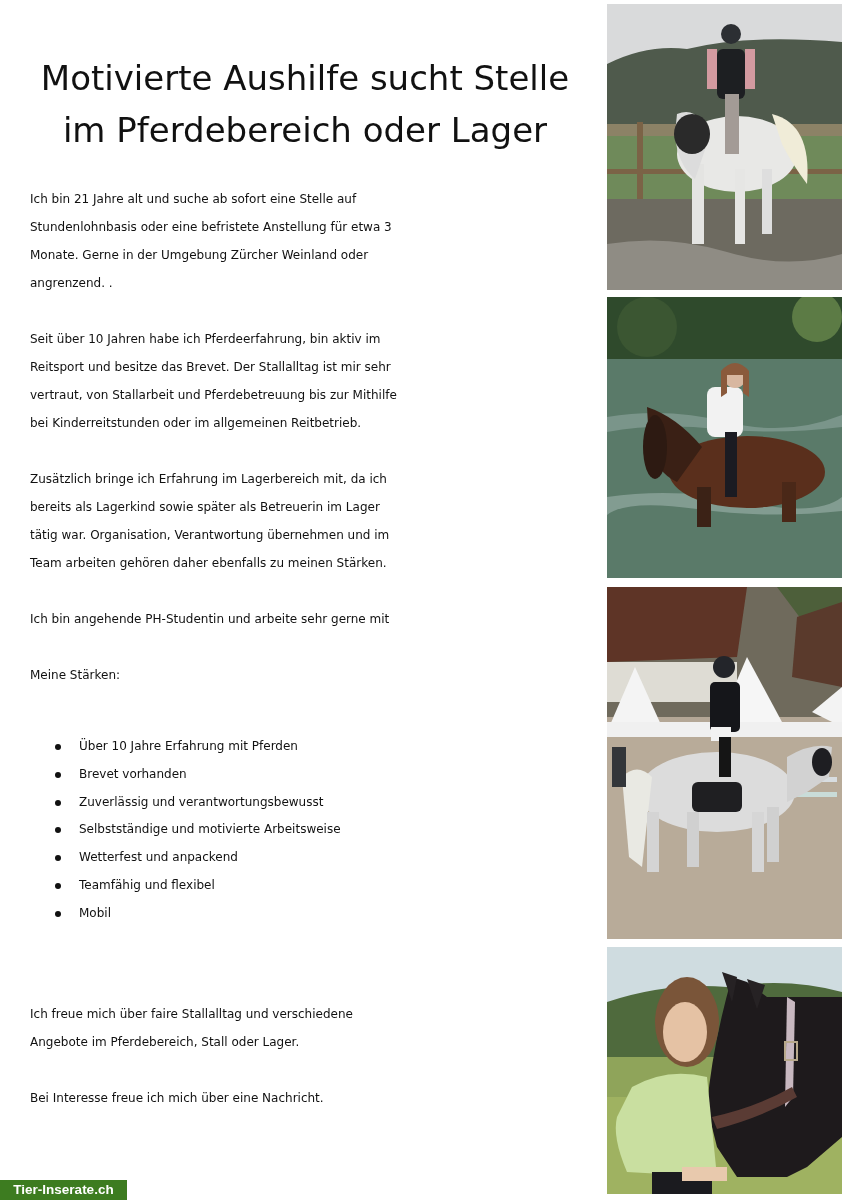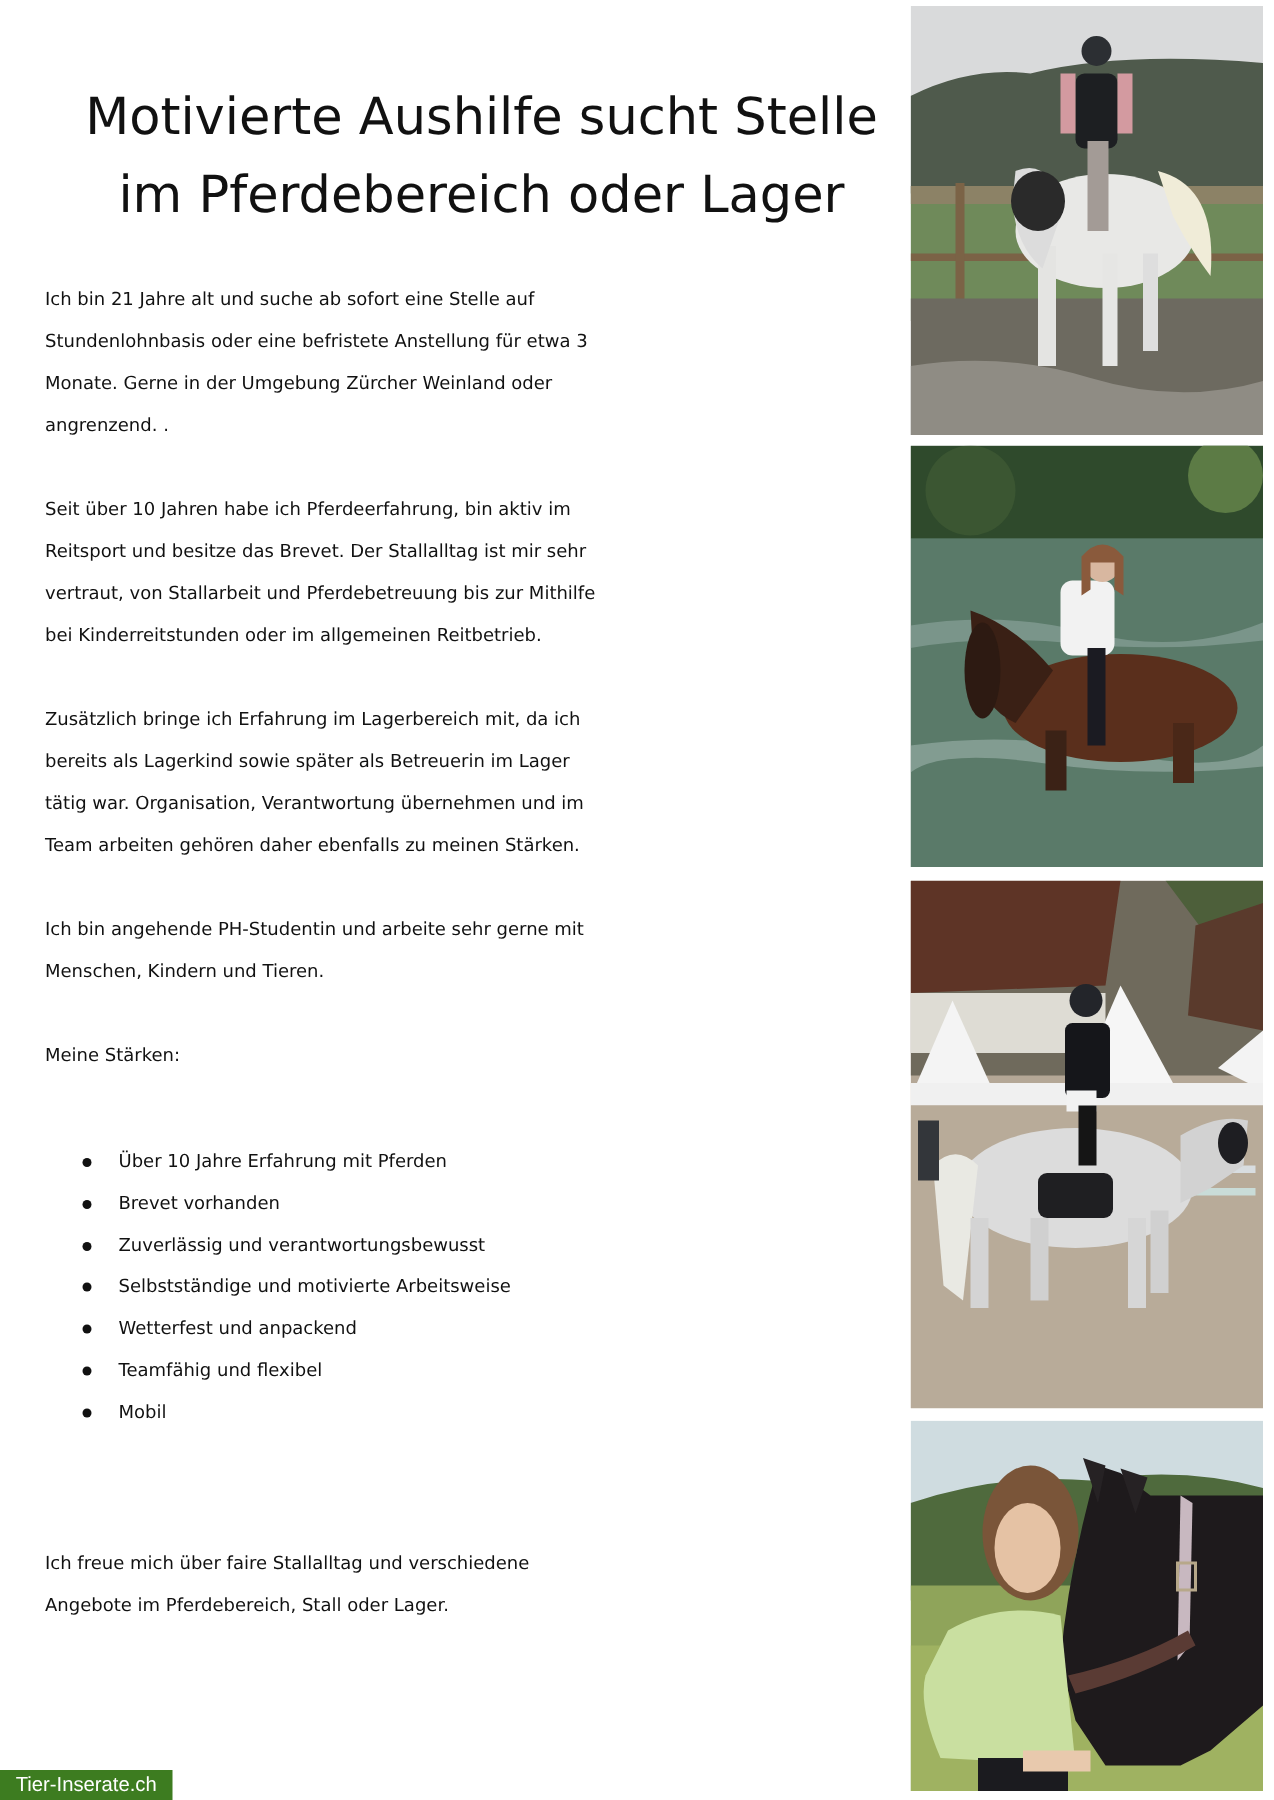--- a/index.html
+++ b/index.html
@@ -4,41 +4,41 @@
   <style>
     html, body { margin: 0; padding: 0; }
     body {
       width: 849px; height: 1200px; position: relative; overflow: hidden;
       background: #ffffff; color: #111111;
       font-family: "DejaVu Sans", "Liberation Sans", sans-serif;
     }
     .title {
       position: absolute; left: 0; top: 52px; width: 610px;
       text-align: center; font-size: 34px; line-height: 52px;
-      font-weight: normal; margin: 0; letter-spacing: 0px; padding-left: 16px;
+      font-weight: normal; margin: 0; letter-spacing: 0px;
     }
     .content {
       position: absolute; left: 30px; top: 185px; width: 565px;
       font-size: 12px; line-height: 28px;
     }
     .content p { margin: 0; }
     .gap { height: 28px; }
     .bullets { margin: 16px; padding: 0 0 0 33px; list-style: none; }
     .bullets li { position: relative; line-height: 27.8px; }
     .bullets li::before {
       content: ""; position: absolute; left: -24px; top: 11px;
       width: 6px; height: 6px; border-radius: 50%; background: #111;
     }
     .photo {
       position: absolute; left: 607px; width: 235px; overflow: hidden;
     }
     .photo svg { display: block; width: 100%; height: 100%; }
     .watermark {
-      position: absolute; left: 0; top: 1180px; width: 115px; height: 20px;
-      background: #3d7c20; color: #ffffff; font-weight: normal;
+      position: absolute; left: 0; top: 1180px; width: 127px; height: 20px;
+      background: #3d7c20; color: #ffffff; font-weight: bold;
       font-family: "Liberation Sans", sans-serif; font-size: 13.5px;
       line-height: 20px; text-align: center;
     }
   </style>
 </head>
 <body>
 
 <h1 class="title">
   <div>Motivierte Aushilfe sucht Stelle</div>
   <div>im Pferdebereich oder Lager</div>
@@ -61,41 +61,41 @@
   <div class="gap"></div>
   <p>
     <span>Zusätzlich bringe ich Erfahrung im Lagerbereich mit, da ich</span><br>
     <span>bereits als Lagerkind sowie später als Betreuerin im Lager</span><br>
     <span>tätig war. Organisation, Verantwortung übernehmen und im</span><br>
     <span>Team arbeiten gehören daher ebenfalls zu meinen Stärken.</span>
   </p>
   <div class="gap"></div>
   <p>
     <span>Ich bin angehende PH-Studentin und arbeite sehr gerne mit</span><br>
-    <span>Menschen, Kindern und Tieren.</span>
   </p>
   <div class="gap"></div>
   <p>Meine Stärken:</p>
   <div class="gap"></div>
   <ul class="bullets">
     <li>Über 10 Jahre Erfahrung mit Pferden</li>
     <li>Brevet vorhanden</li>
     <li>Zuverlässig und verantwortungsbewusst</li>
     <li>Selbstständige und motivierte Arbeitsweise</li>
     <li>Wetterfest und anpackend</li>
     <li>Teamfähig und flexibel</li>
     <li>Mobil</li>
   </ul>
   <div class="gap"></div>
   <div class="gap"></div>
   <p>
     <span>Ich freue mich über faire Stallalltag und verschiedene</span><br>
     <span>Angebote im Pferdebereich, Stall oder Lager.</span>
   </p>
   <div class="gap"></div>
+  <p>Bei Interesse freue ich mich über eine Nachricht.</p>
 </div>
 
 <div class="photo" style="top:4px;height:286px;" title="Reiterin auf Schimmel im Reitplatz">
   <svg viewBox="0 0 235 286" preserveAspectRatio="none">
     <rect width="235" height="286" fill="#d9dadb"></rect>
     <path d="M0 60 Q40 40 80 45 Q140 30 235 38 L235 120 L0 125 Z" fill="#4f5a4c"></path>
     <rect x="0" y="120" width="235" height="90" fill="#6f8a5a"></rect>
     <rect x="0" y="120" width="235" height="12" fill="#8c8266"></rect>
     <rect x="0" y="165" width="235" height="5" fill="#7b6346"></rect>
     <rect x="30" y="118" width="6" height="90" fill="#7b6346"></rect>

